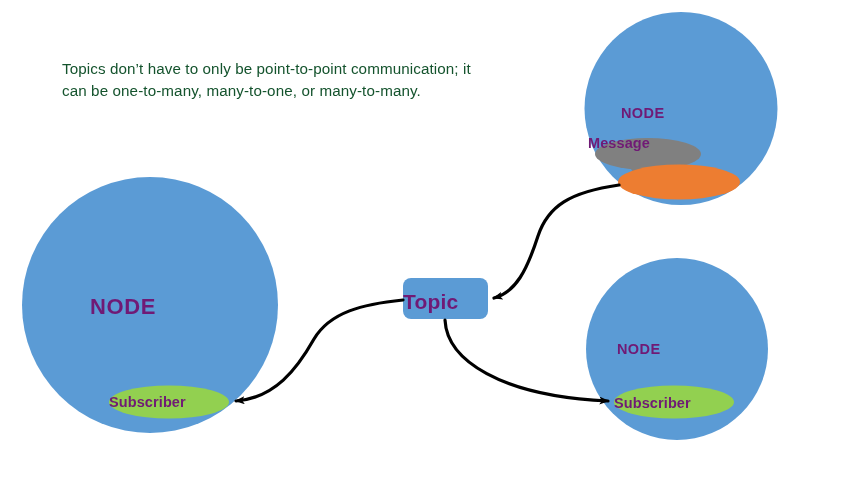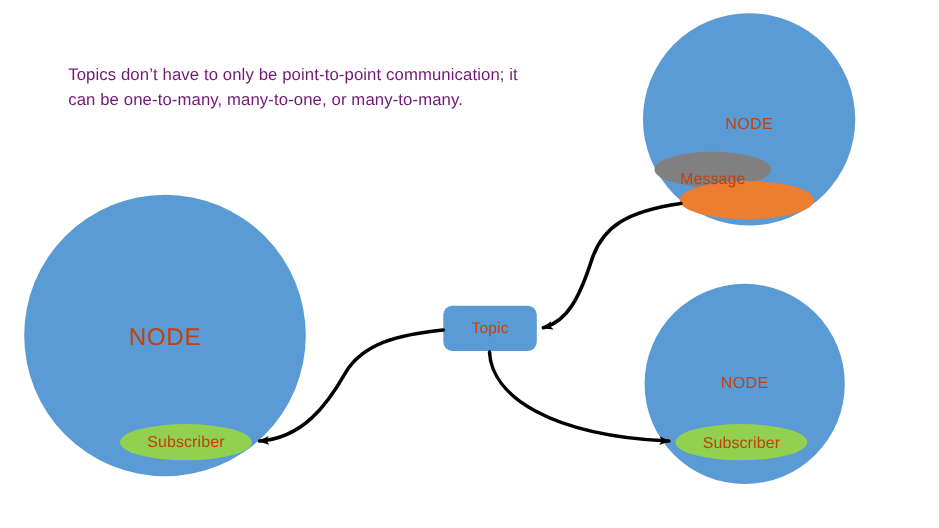--- a/index.html
+++ b/index.html
@@ -25,47 +25,47 @@
     width: 854px;
     height: 480px;
   }
   .caption {
     position: absolute;
     left: 62px;
     top: 58px;
     width: 420px;
     font-size: 15.2px;
     line-height: 1.45;
-    color: #701a75;
+    color: #14532d;
     letter-spacing: 0.1px;
     white-space: pre-line;
   }
   
   .lbl {
     position: absolute;
-    color: #c2410c;
-    font-weight: normal;
-    text-align: center;
+    color: #701a75;
+    font-weight: bold;
+    text-align: left;
     white-space: nowrap;
     pointer-events: none;
   }
   .node-label-big {
     font-size: 22px;
     letter-spacing: 0.6px;
   }
   .node-label-small {
     font-size: 14.5px;
     letter-spacing: 0.4px;
   }
   .pill-label {
     font-size: 14.5px;
     letter-spacing: 0.1px;
   }
   .topic-label {
-    font-size: 14px;
+    font-size: 21px;
     letter-spacing: 0.2px;
   }
 </style>
 </head>
 <body>
 
 <div id="slide">
 
   <svg id="diagram-svg" viewBox="0 0 854 480">
     <defs>
@@ -101,21 +101,21 @@
   </svg>
 
   <div class="caption">Topics don’t have to only be point-to-point communication; it can be one-to-many, many-to-one, or many-to-many.</div>
 
   <div class="lbl node-label-big" style="left:90px; top:294px; width:120px;">NODE</div>
 
   <div class="lbl pill-label" style="left:109px; top:394px; width:120px;">Subscriber</div>
 
   <div class="lbl node-label-small" style="left:621px; top:105px; width:120px;">NODE</div>
 
-  <div class="lbl pill-label" style="left:588px; top:155px; width:120px;">Message</div>
+  <div class="lbl pill-label" style="left:588px; top:135px; width:120px;">Message</div>
 
 
   <div class="lbl node-label-small" style="left:617px; top:341px; width:120px;">NODE</div>
 
   <div class="lbl pill-label" style="left:614px; top:395px; width:120px;">Subscriber</div>
 
   <div class="lbl topic-label" style="left:403px; top:290px; width:85px;">Topic</div>
 
 </div>
 

